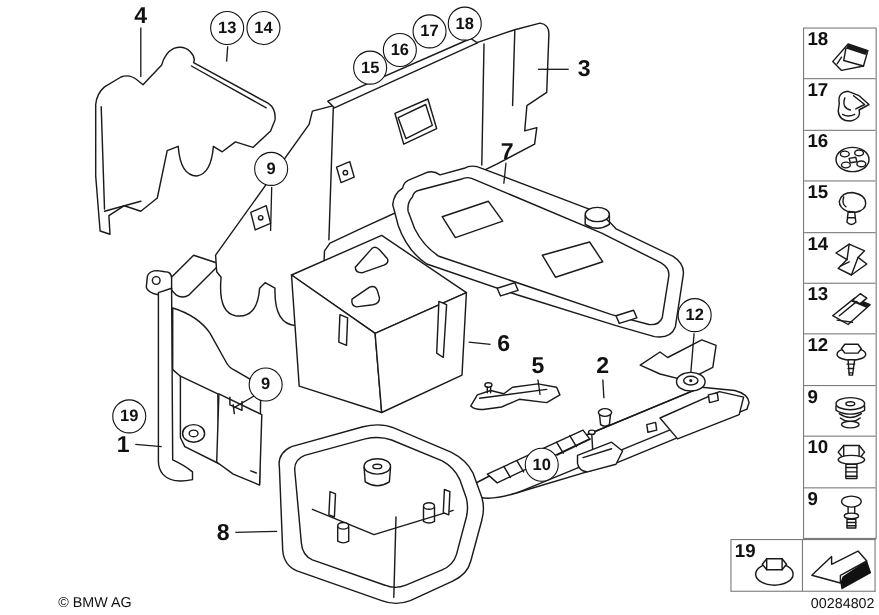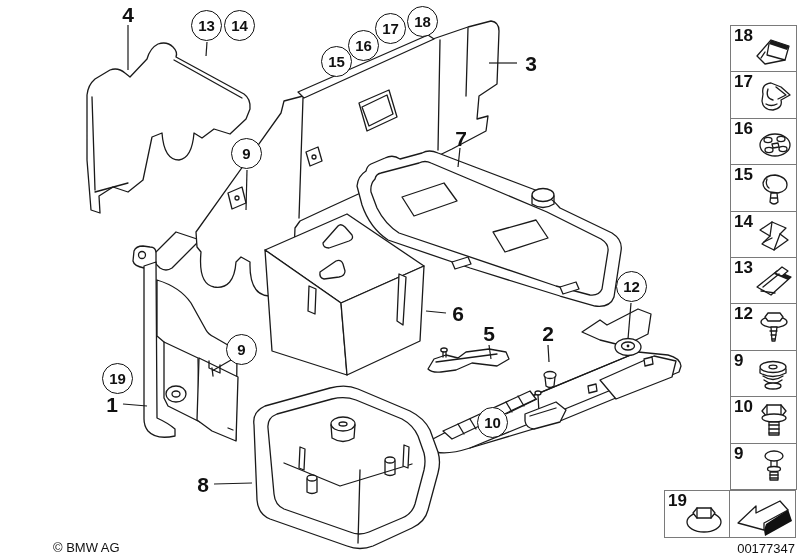--- a/index.html
+++ b/index.html
@@ -302,15 +302,15 @@
     </div>
     <div class="bcell">
       <svg style="position:absolute;left:2px;top:2px" width="62" height="44" viewBox="0 0 62 44">
         <path d="M6,30 L32,37 L33,43 L60,28 L56,16 L54,18 L34,31 L32,37 Z" fill="#111"></path>
         <path class="lw" d="M6,30 L24,13 L24,20 L48,8 L56,17 L32,30 L32,37 Z"></path>
       </svg>
     </div>
   </div>
 
   <div class="copyright">© BMW AG</div>
-  <div class="docnum">00177347</div>
+  <div class="docnum">00284802</div>
 
 </div>
 
 </body></html>

